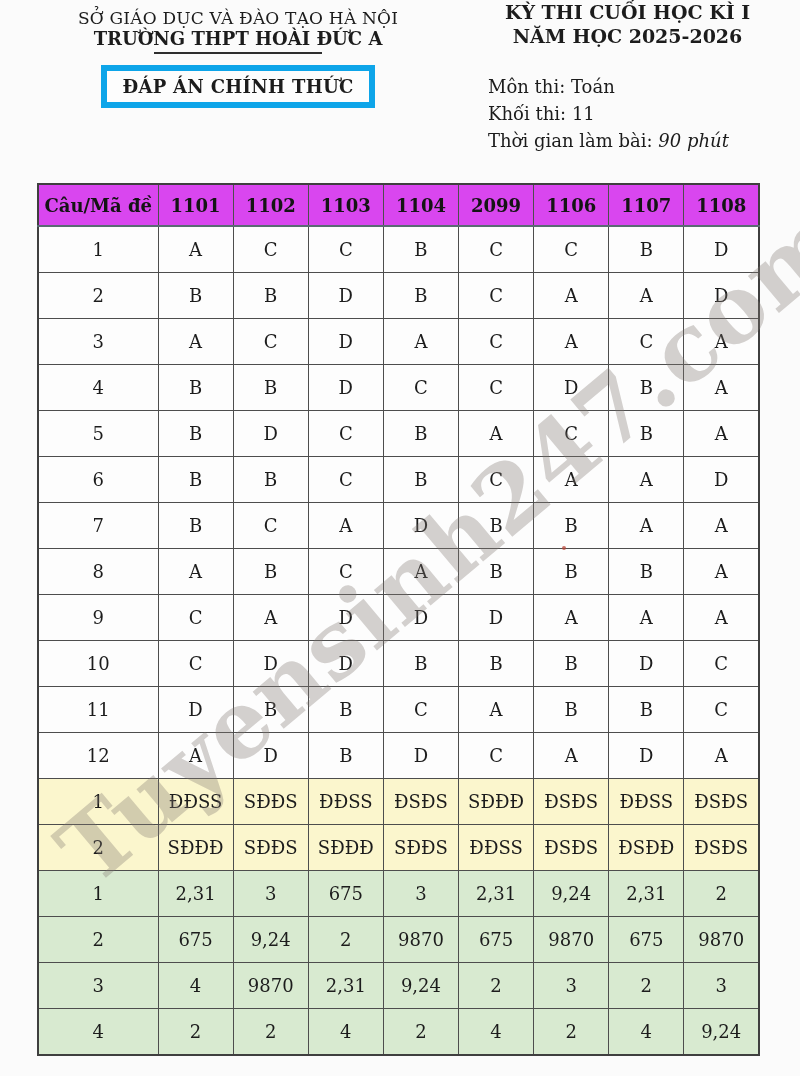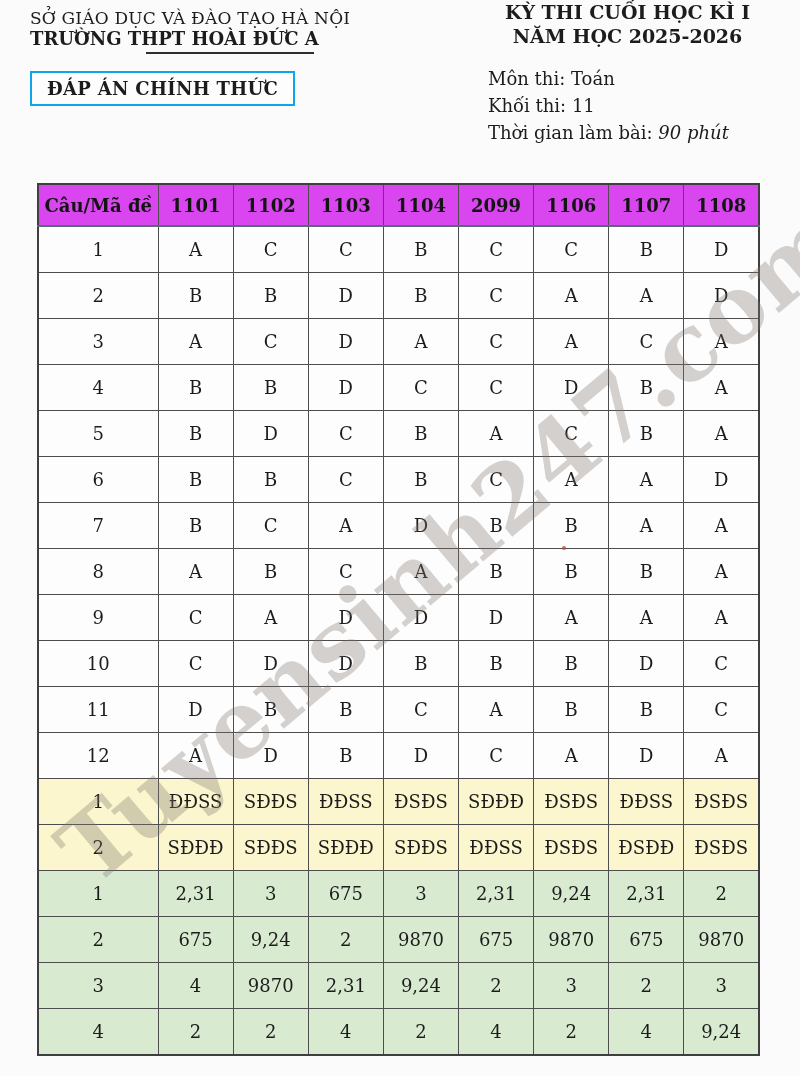--- a/index.html
+++ b/index.html
@@ -9,49 +9,49 @@
     height: 1076px;
     background: #fbfbfb;
     font-family: "DejaVu Serif", "Liberation Serif", serif;
     color: #1c1c1c;
     overflow: hidden;
   }
 
   
   .header-left {
     position: absolute;
-    left: 30px; top: 8px;
+    left: 38px; top: 8px;
     width: 400px;
-    text-align: left;
+    text-align: center;
   }
   .dept-name { font-size: 17px; letter-spacing: 0.2px; white-space: nowrap; }
   .school-name { font-size: 18px; font-weight: bold; white-space: nowrap; }
   .school-underline {
     width: 168px; height: 2px;
     background: #2e2e2e;
     margin: 3px auto 0 auto;
   }
   .stamp-box {
     display: inline-block;
-    margin-top: 17px;
-    border: 2px solid #0ea5e9;
+    margin-top: 11px;
+    border: 6px solid #0ea5e9;
     padding: 5px 15px;
     font-size: 18px;
     font-weight: bold;
     letter-spacing: 0.3px;
     background: #fdfdfd;
   }
 
   .header-right {
     position: absolute;
     left: 460px; top: 0;
     width: 335px;
   }
   .exam-title { text-align: center; font-size: 19px; font-weight: bold; line-height: 1.28; white-space: nowrap; }
-  .exam-info { margin-top: 16px; padding-left: 28px; font-size: 18px; line-height: 1.5; }
+  .exam-info { margin-top: 24px; padding-left: 28px; font-size: 18px; line-height: 1.5; }
   .exam-info .info-line { white-space: nowrap; }
   .italic-value { font-style: italic; }
 
   
   table.answers {
     position: absolute;
     left: 37px; top: 183px;
     width: 723px;
     border-collapse: collapse;
     table-layout: fixed;

